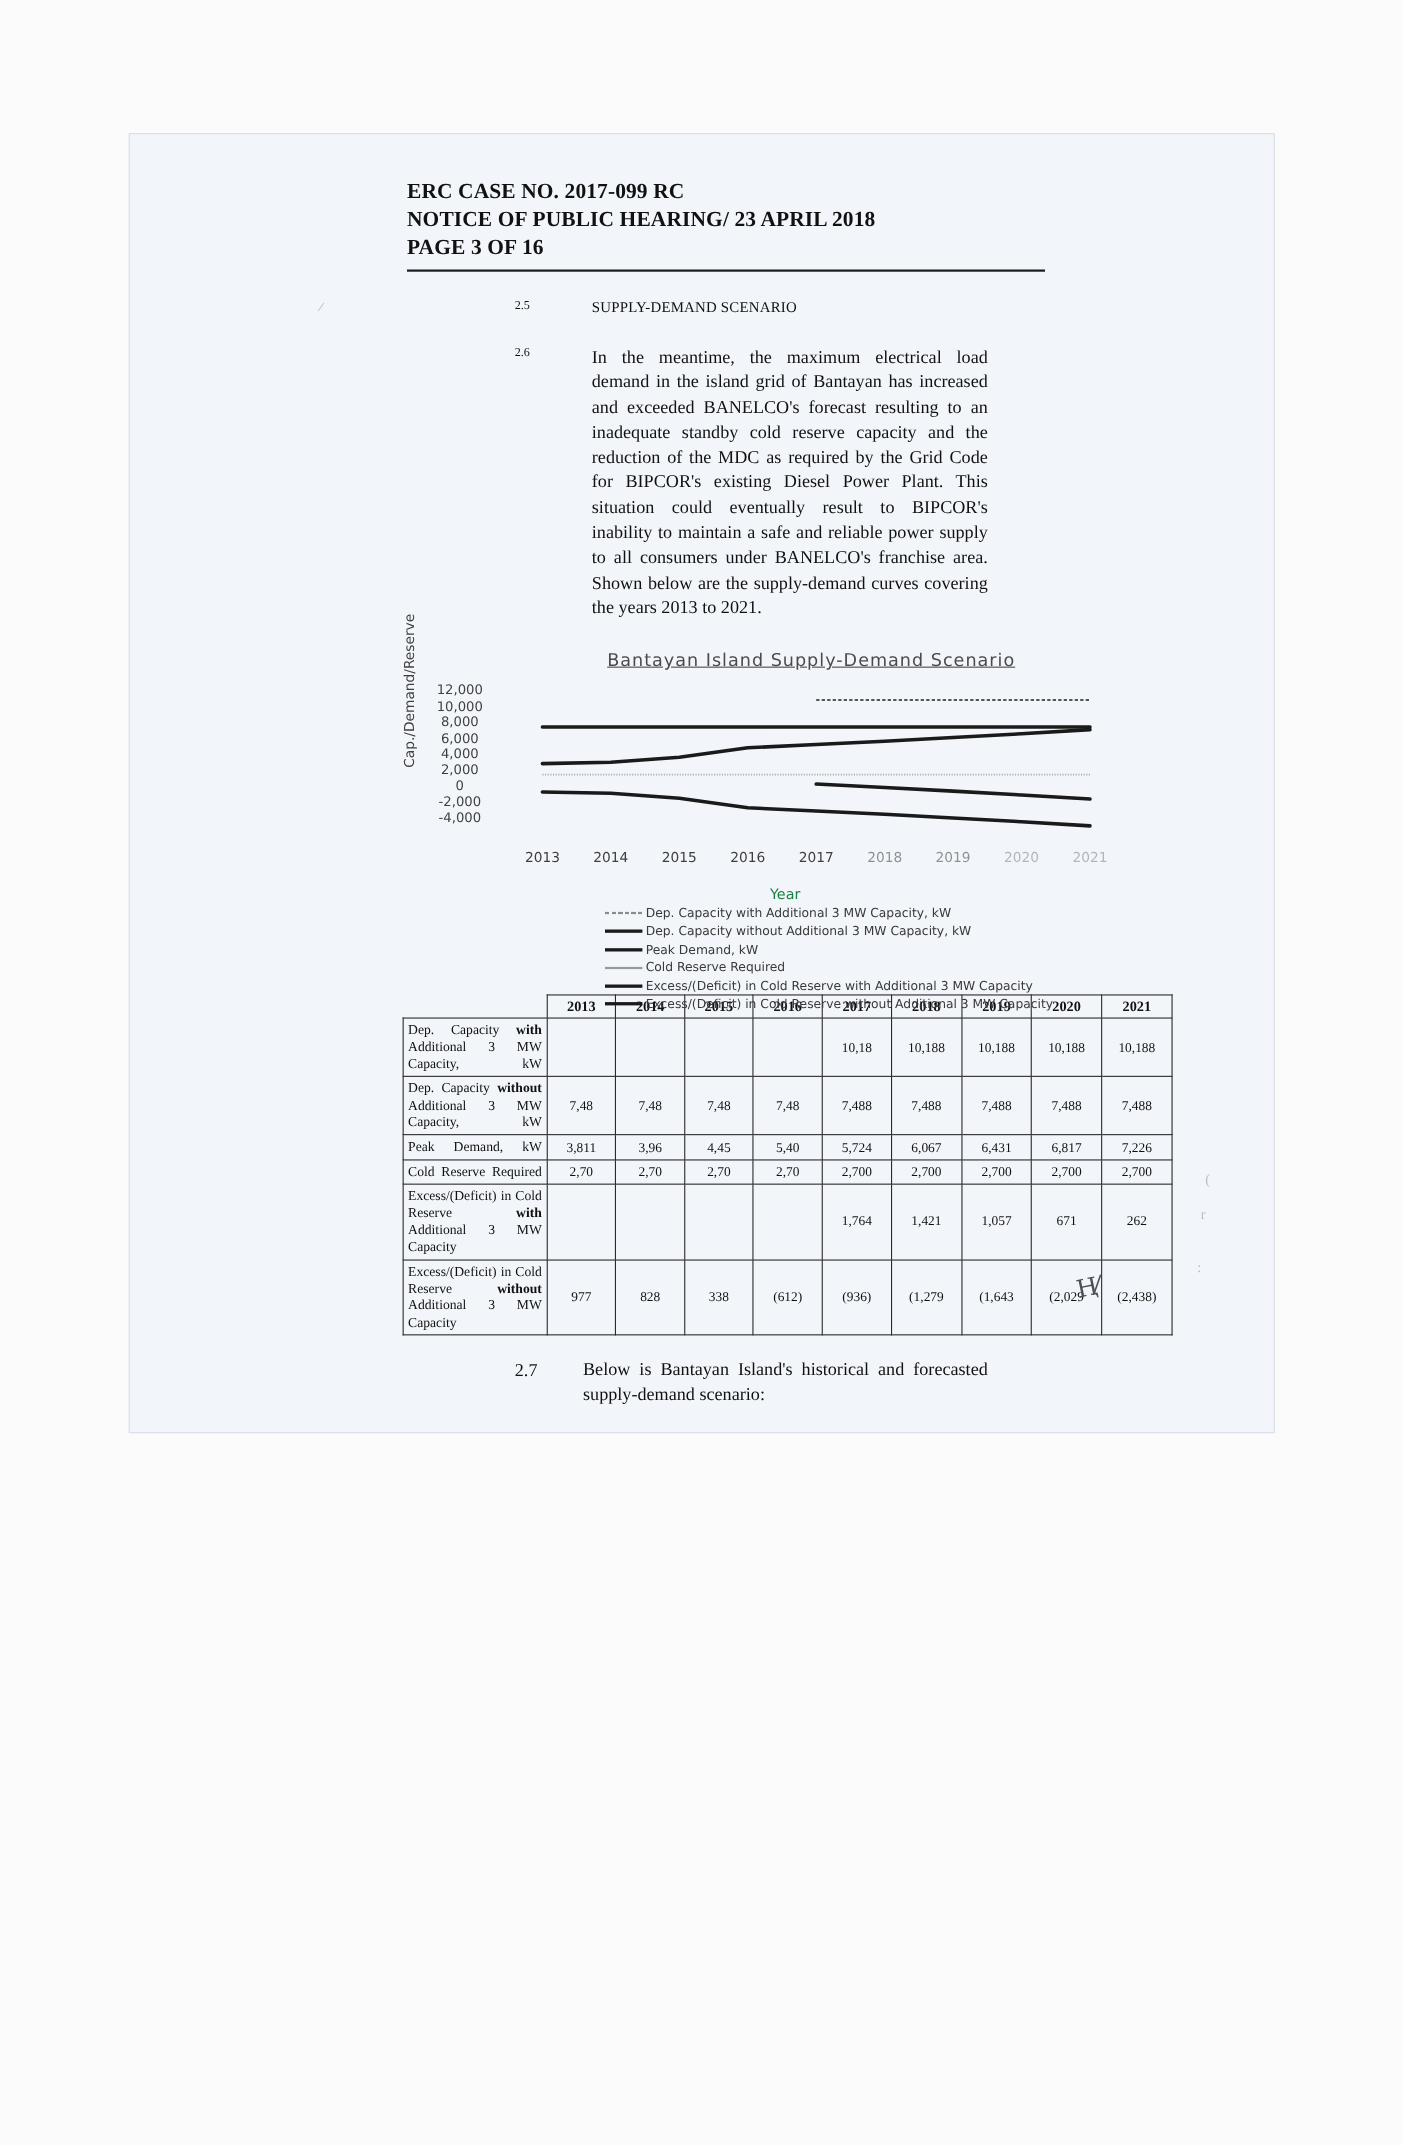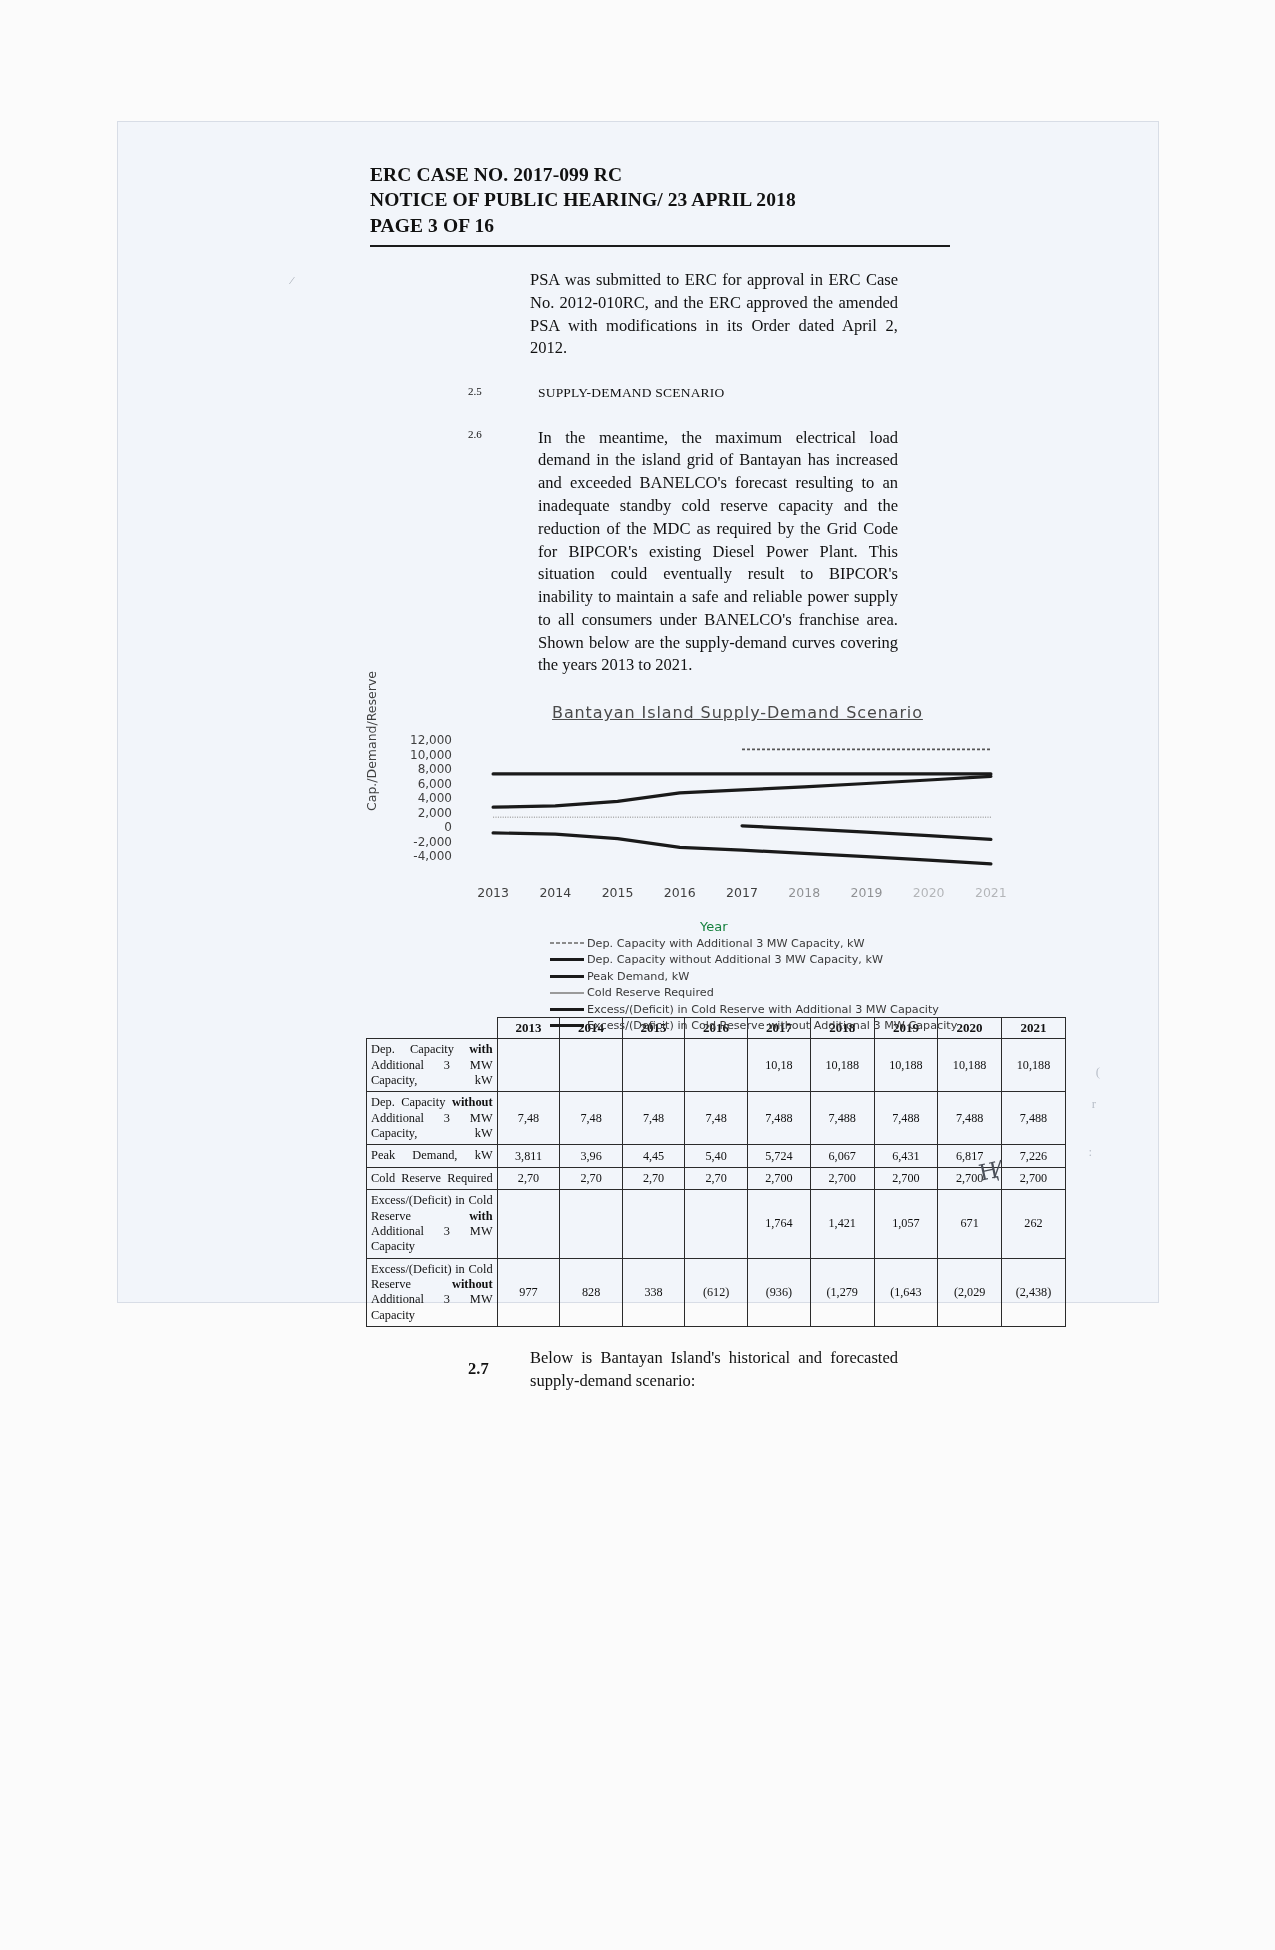--- a/index.html
+++ b/index.html
@@ -100,21 +100,21 @@
     color:#3f3f3f;
     white-space:nowrap;
   }
   .y-ticks{
     position:absolute;
     left:14px; top:30px;
     width:68px;
     font-family:"DejaVu Sans", sans-serif;
     font-size:12px;
     color:#3f3f3f;
-    text-align:right;
+    text-align:center;
   }
   .y-ticks div{height:14.5px;line-height:14.5px;}
   .plot{
     position:absolute;
     left:92px; top:30px;
     width:560px; height:145px;
   }
   .x-ticks{
     position:absolute;
     left:92px; top:182px;
@@ -193,21 +193,21 @@
   .data-table .b{font-weight:bold;}
   
   .footer-para{
     position:relative;
     margin-top:20px;
     margin-left:220px;
     width:430px;
     font-size:16.5px;
     line-height:1.38;
   }
-  .footer-para .num{position:absolute;left:0;top:11px;width:44px;font-weight:bold;}
+  .footer-para .num{position:absolute;left:0;top:1px;width:44px;}
   .footer-para .txt{margin-left:62px;text-align:justify;}
   
   .tick-mark{
     position:absolute;left:173px;top:152px;
     font-size:11px;color:#9aa0aa;
   }
   .margin-mark{
     position:absolute;
     font-family:"Liberation Serif",serif;
     color:#b9bfc9;font-size:13px;
@@ -230,21 +230,20 @@
 
   <div class="page-inner">
 
     <div class="doc-header">
       <div>ERC CASE NO. 2017-099 RC</div>
       <div>NOTICE OF PUBLIC HEARING/ 23 APRIL 2018</div>
       <div>PAGE 3 OF 16</div>
     </div>
     <div class="header-rule"></div>
 
-    <div class="body-block">PSA was submitted to ERC for approval in ERC Case No. 2012-010RC, and the ERC approved the amended PSA with modifications in its Order dated April 2, 2012.</div>
 
     <div class="numbered">
       <span class="num">2.5</span>
       <div class="txt smallcaps">SUPPLY-DEMAND SCENARIO</div>
     </div>
 
     <div class="numbered">
       <span class="num">2.6</span>
       <div class="txt">In the meantime, the maximum electrical load demand in the island grid of Bantayan has increased and exceeded BANELCO's forecast resulting to an inadequate standby cold reserve capacity and the reduction of the MDC as required by the Grid Code for BIPCOR's existing Diesel Power Plant. This situation could eventually result to BIPCOR's inability to maintain a safe and reliable power supply to all consumers under BANELCO's franchise area. Shown below are the supply-demand curves covering the years 2013 to 2021.</div>
     </div>

